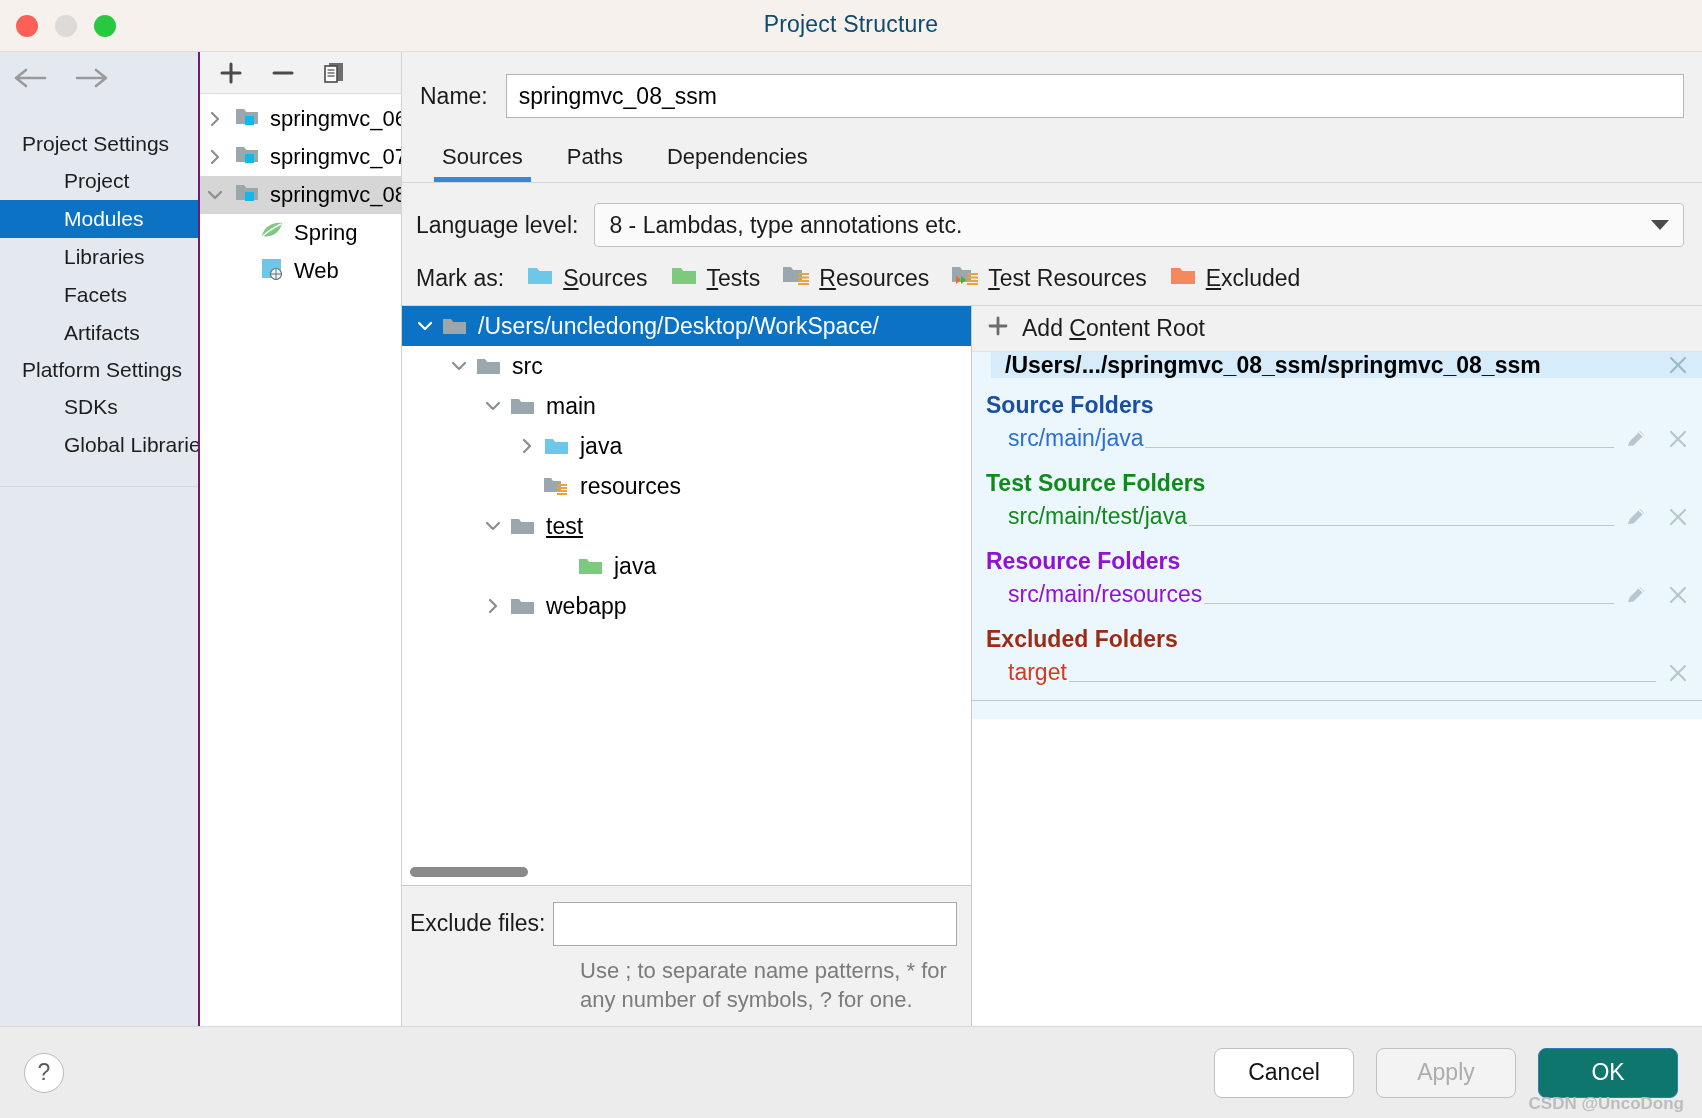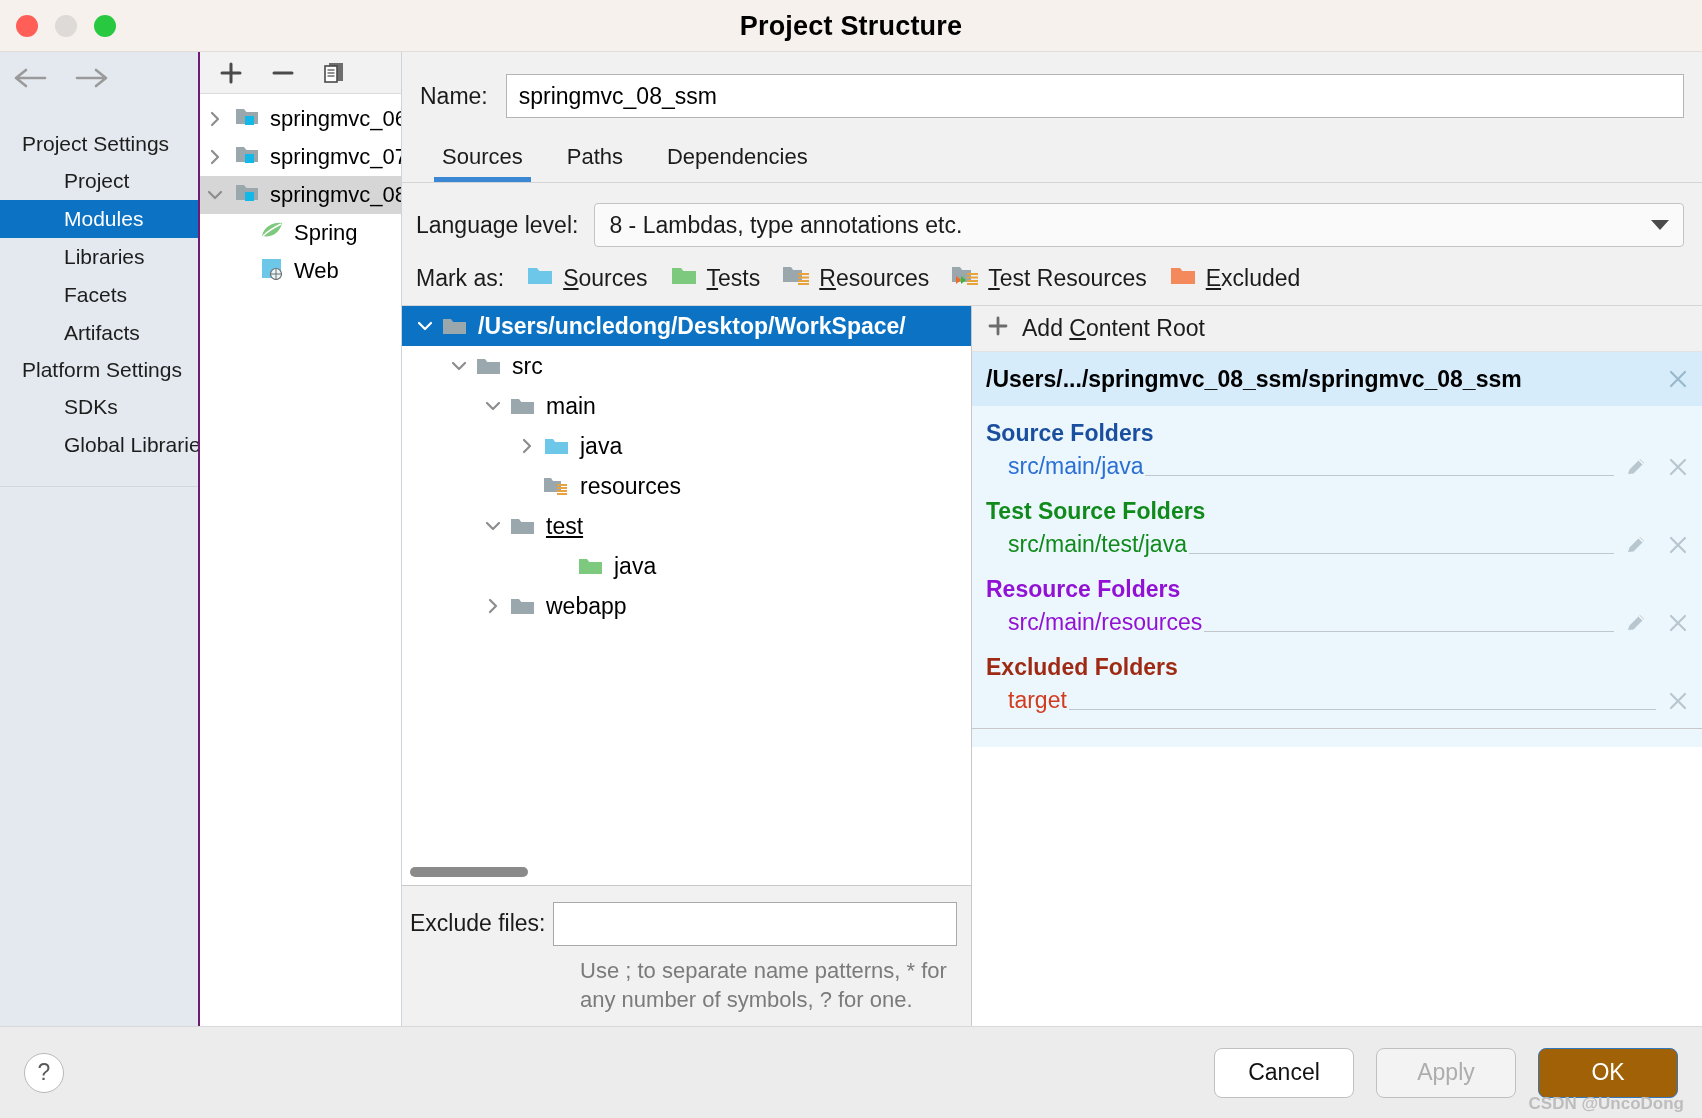--- a/index.html
+++ b/index.html
@@ -25,21 +25,21 @@
     border-bottom: 1px solid #e2ddd8;
   }
   .traffic { position: absolute; left: 16px; top: 15px; display: flex; gap: 17px; }
   .light { width: 22px; height: 22px; border-radius: 50%; }
   .light.red { background: #ff5f57; }
   .light.yellow { background: #dddad7; }
   .light.green { background: #28c840; }
   .title-text {
     position: absolute; left: 0; right: 0; top: 11px;
     text-align: center;
-    font-size: 27px; font-weight: bold; color: #000000;
+    font-size: 23px; font-weight: normal; color: #0c4a6e;
     letter-spacing: .2px;
   }
 
   
   .body { flex: 1 1 auto; display: flex; min-height: 0; }
 
   
   .leftnav {
     width: 200px; flex: 0 0 200px;
     background: #e4e9ef;
@@ -144,21 +144,21 @@
     border-right: 1px solid #c9c9c9;
     display: flex; flex-direction: column;
     position: relative;
     overflow: hidden;
   }
   .tree-scroll { flex: 1 1 auto; overflow: hidden; position: relative; }
   .tnode {
     height: 40px; display: flex; align-items: center;
     font-size: 23px; color: #000; white-space: nowrap;
   }
-  .tnode.selected { background: #0b72c4; color: #fff; font-weight: bold; }
+  .tnode.selected { background: #0b72c4; color: #fff; font-weight: normal; }
   .tnode .tw { width: 30px; flex: 0 0 30px; display: flex; align-items: center; justify-content: center; }
   .tnode .ic { width: 30px; flex: 0 0 30px; display: flex; align-items: center; justify-content: center; margin-right: 8px; }
   .hscroll {
     position: absolute; left: 8px; bottom: 8px; width: 118px; height: 10px;
     background: #8a8a8a; border-radius: 5px;
   }
   .exclude-area { border-top: 1px solid #c9c9c9; background: #f1f1f1; padding: 16px 14px 12px 8px; }
   .exclude-row { display: flex; align-items: center; gap: 7px; }
   .exclude-label { font-size: 23px; color: #1b1b1b; white-space: nowrap; }
   .exclude-input {
@@ -174,23 +174,23 @@
   .detail-pane { flex: 1 1 auto; background: #fff; display: flex; flex-direction: column; min-width: 0; overflow: hidden; }
   .addroot {
     height: 46px; flex: 0 0 46px; background: #f1f1f1;
     display: flex; align-items: center; gap: 12px;
     padding-left: 14px; font-size: 23px; color: #1b1b1b;
     border-bottom: 1px solid #e3e3e3;
   }
   .addroot .u { text-decoration: underline; }
   .root-block { background: #ecf6fd; padding-bottom: 18px; }
   .root-head {
-    background: #d6ecfb; height: 54px; display: flex; align-items: center;
+    background: #d6ecfb; height: 26px; display: flex; align-items: center;
     padding: 0 12px 0 14px; font-size: 23px; font-weight: bold; color: #000;
-    justify-content: space-between; white-space: nowrap; overflow: hidden;
+    justify-content: space-between; white-space: nowrap; overflow: hidden; margin-left: 19px;
   }
   .cat { padding: 14px 0 0 14px; }
   .cat-title { font-size: 23px; font-weight: bold; margin-bottom: 2px; }
   .cat-title.src { color: #1a4fa0; }
   .cat-title.test { color: #0f8a1b; }
   .cat-title.res { color: #9112d4; }
   .cat-title.exc { color: #9e2a13; }
   .folder-row {
     display: flex; align-items: center; padding: 4px 12px 4px 22px; gap: 0;
   }
@@ -217,21 +217,21 @@
     display: flex; align-items: center; justify-content: center;
     font-size: 23px; color: #5a5a5a;
   }
   .footer-buttons { display: flex; align-items: center; gap: 22px; }
   .btn {
     height: 50px; min-width: 140px; border-radius: 8px;
     display: flex; align-items: center; justify-content: center;
     font-size: 23px; border: 1px solid #c0c0c0; background: #fff; color: #111;
   }
   .btn.disabled { color: #adadad; background: #f3f3f3; }
-  .btn.primary { background: #a16207; border-color: #3278bd; color: #fff; }
+  .btn.primary { background: #0f766e; border-color: #3278bd; color: #fff; }
   .watermark {
     position: absolute; right: 18px; bottom: 4px;
     font-size: 17px; color: #bdbdbd; font-weight: bold;
   }
 </style>
 </head>
 <body>
 
 <div id="app">
 

